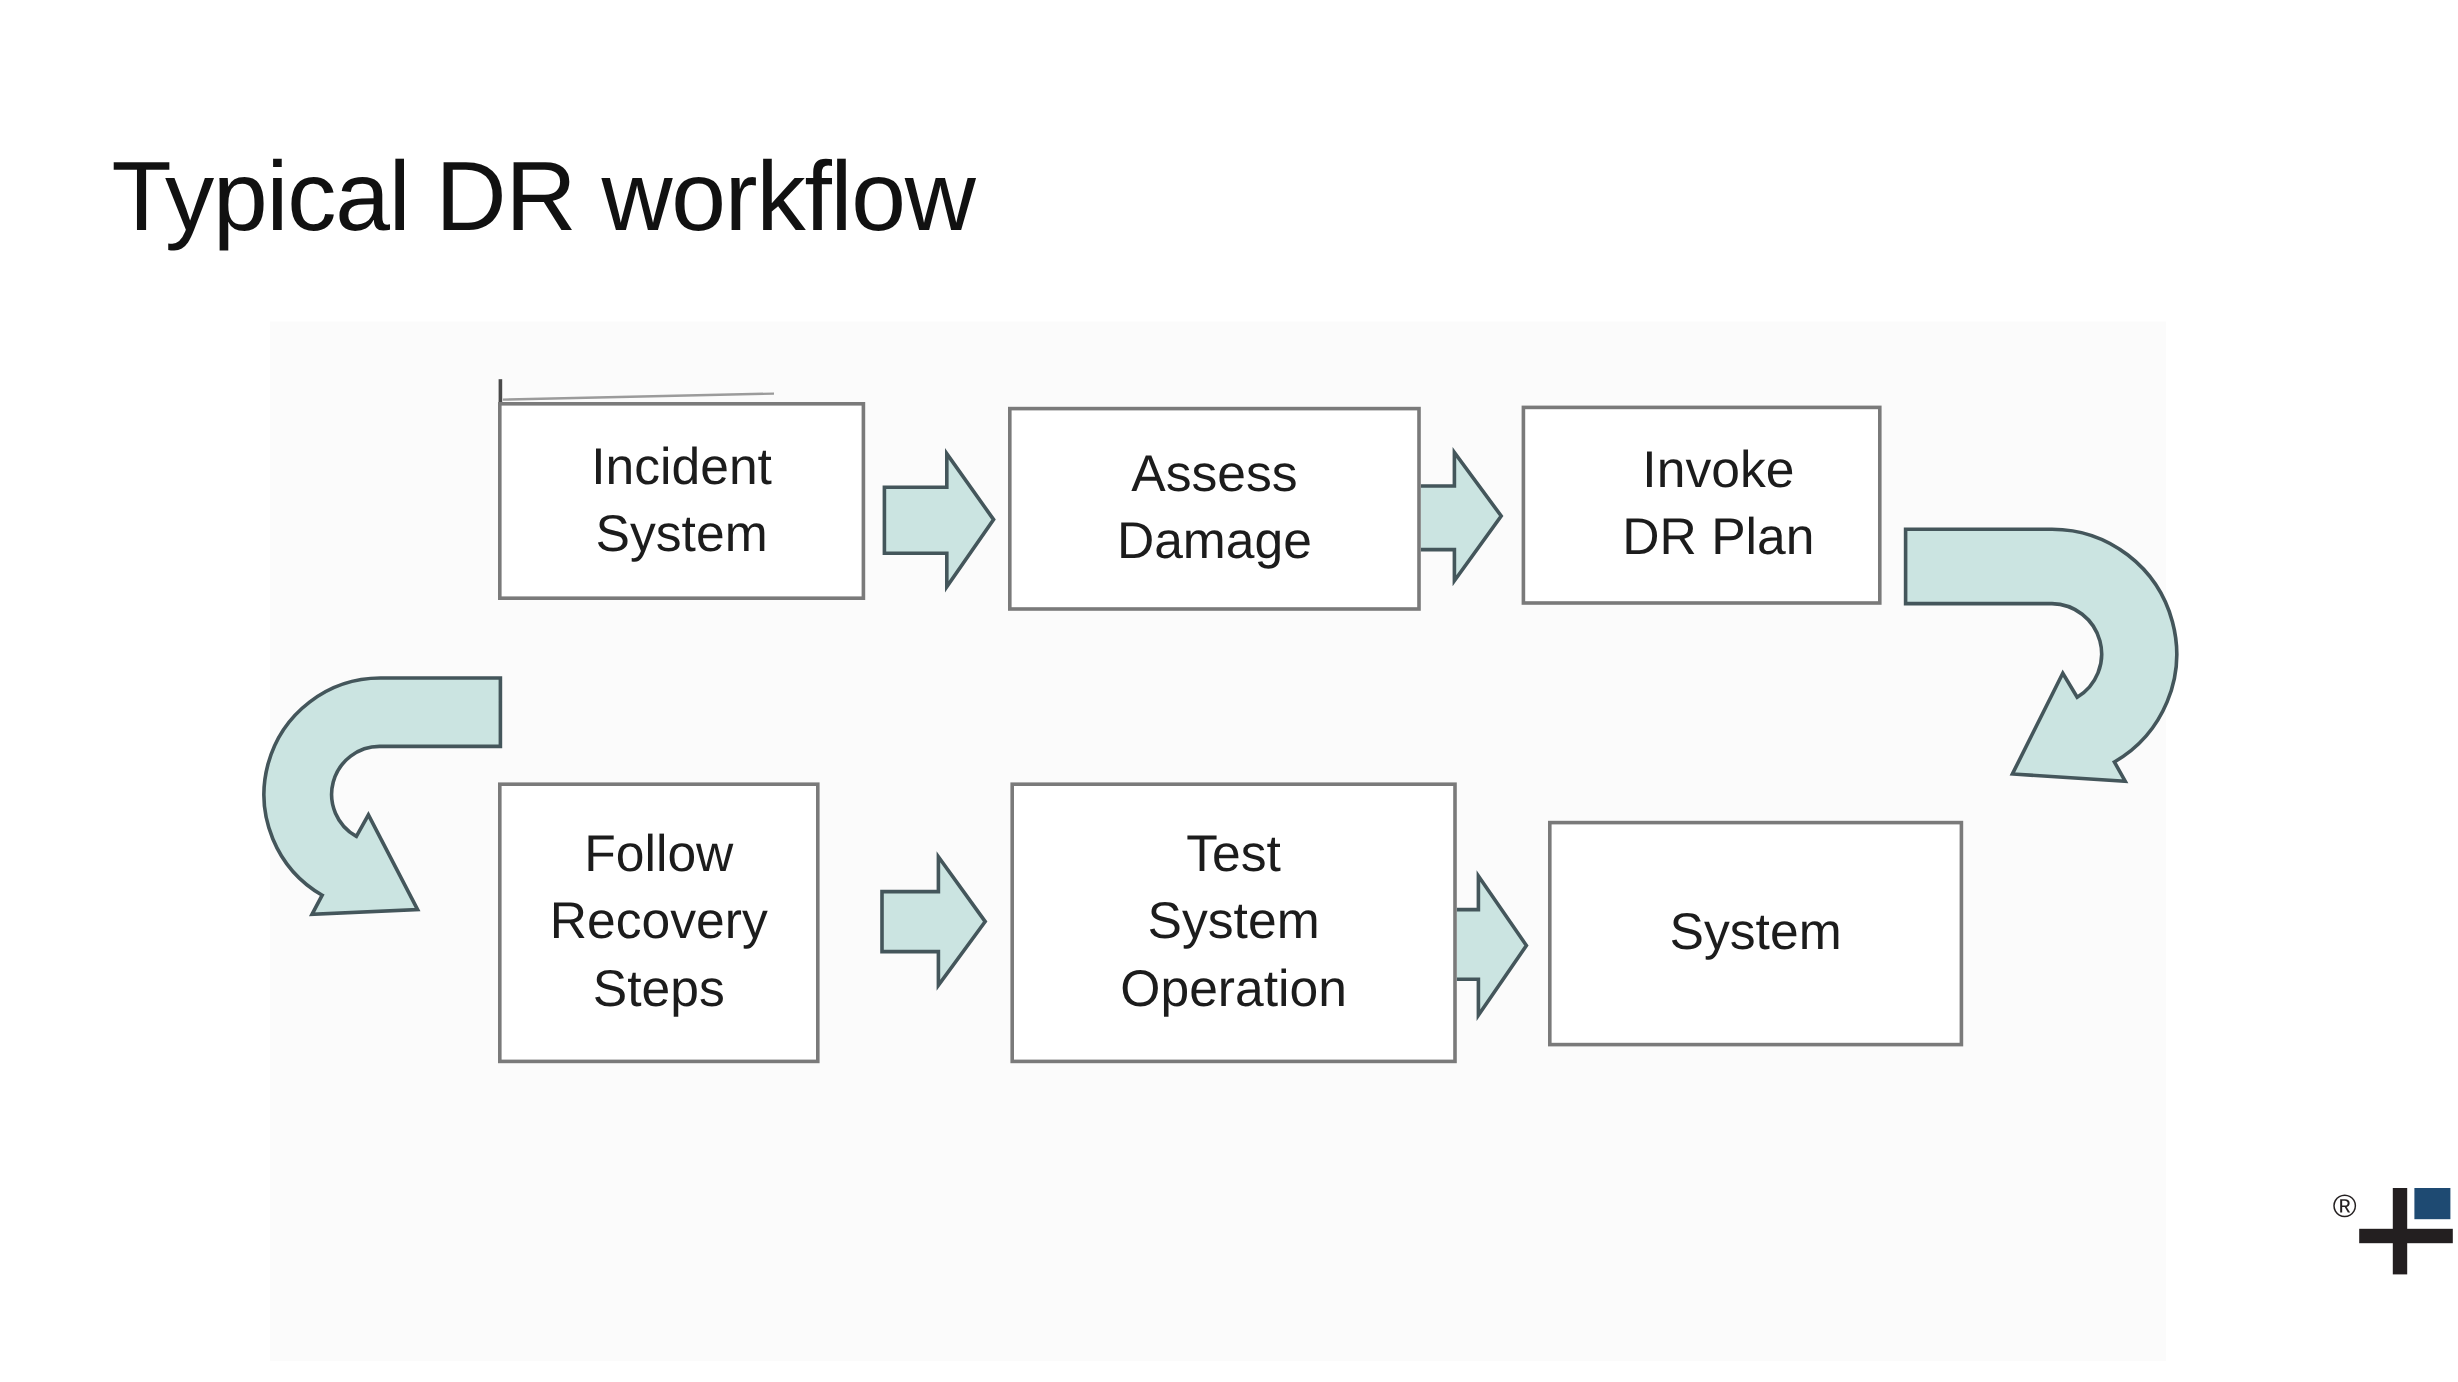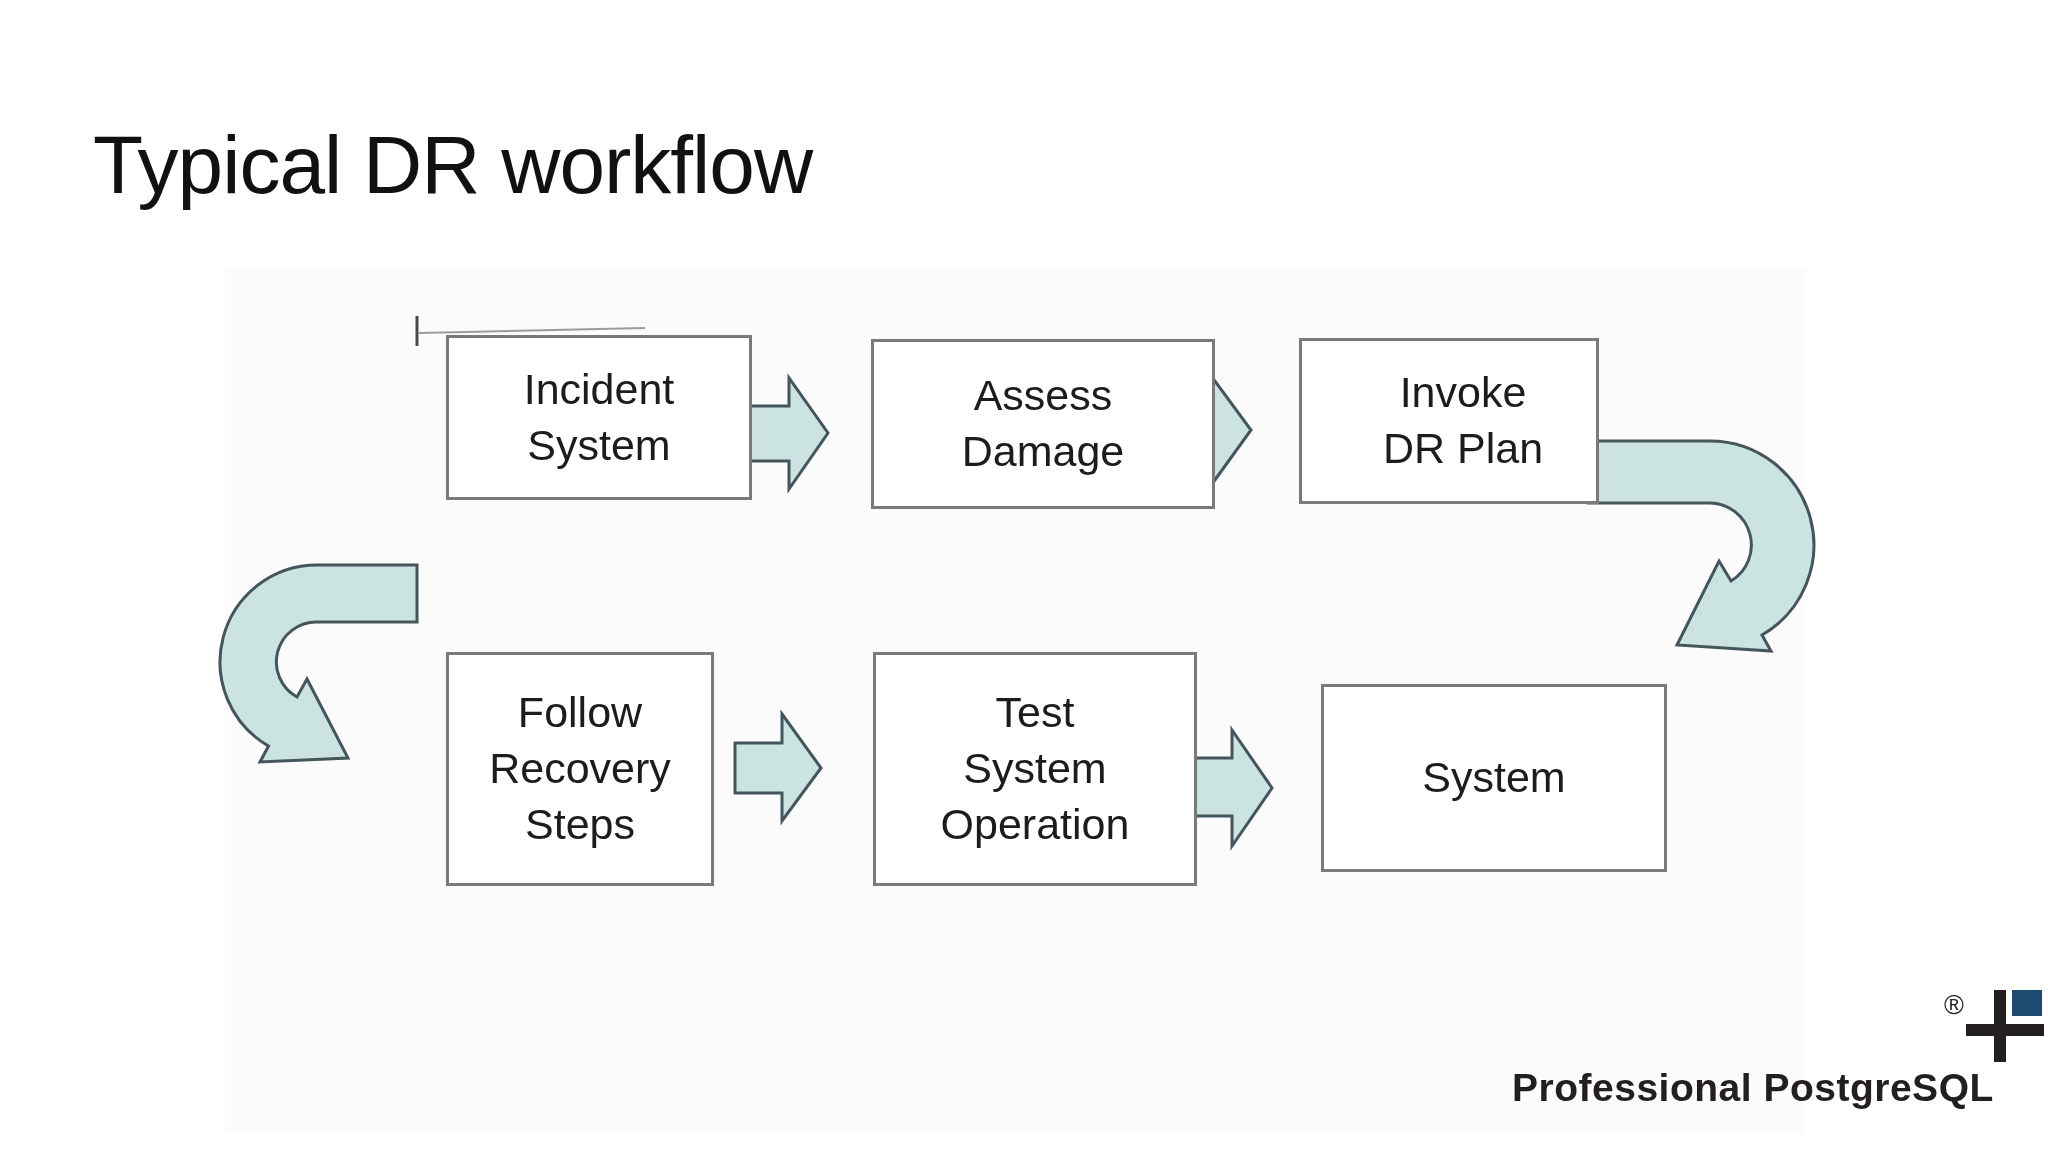--- a/index.html
+++ b/index.html
@@ -48,21 +48,20 @@
     border: 3px solid var(--box-border, #7a7a7a);
     box-sizing: border-box;
     display: flex;
     flex-direction: column;
     align-items: center;
     justify-content: center;
     text-align: center;
     font-size: 43px;
     line-height: 1.3;
     color: var(--box-text, #1c1c1c);
-    margin-left: 31px;
   }
   .node span { display: block; }
   .logo-brand {
     position: absolute;
     left: 1511px; top: 1000px;
     font-size: 76px;
     font-weight: 400;
     letter-spacing: -2.5px;
     color: var(--brand-blue, #1e4a72);
     white-space: nowrap;
@@ -132,30 +131,29 @@
   <div class="node" style="left:1268px; top:338px; width:300px; height:166px;padding-left:28px;">
     <span>Invoke</span>
     <span>DR Plan</span>
   </div>
 
   <div class="node" style="left:415px; top:652px; width:268px; height:234px;">
     <span>Follow</span>
     <span>Recovery</span>
     <span>Steps</span>
   </div>
-  <div class="node" style="left:842px; top:652px; width:324px; height:234px;">
+  <div class="node" style="left:842px; top:652px; width:372px; height:234px;">
     <span>Test</span>
     <span>System</span>
     <span>Operation</span>
   </div>
   <div class="node" style="left:1290px; top:684px; width:346px; height:188px;">
     <span>System</span>
   </div>
 
   <div class="logo-reg">®</div>
-  <div class="logo-tagline">Professional PostgreSQL</div>
   <svg class="logo-mark" width="2048" height="1152" viewBox="0 0 2048 1152">
     <rect class="bar" x="1994" y="990" width="12" height="72"></rect>
     <rect class="bar" x="1966" y="1024" width="78" height="12"></rect>
     <rect class="quad" x="2012" y="990" width="30" height="26"></rect>
   </svg>
 
 </div>
 
 </body></html>

